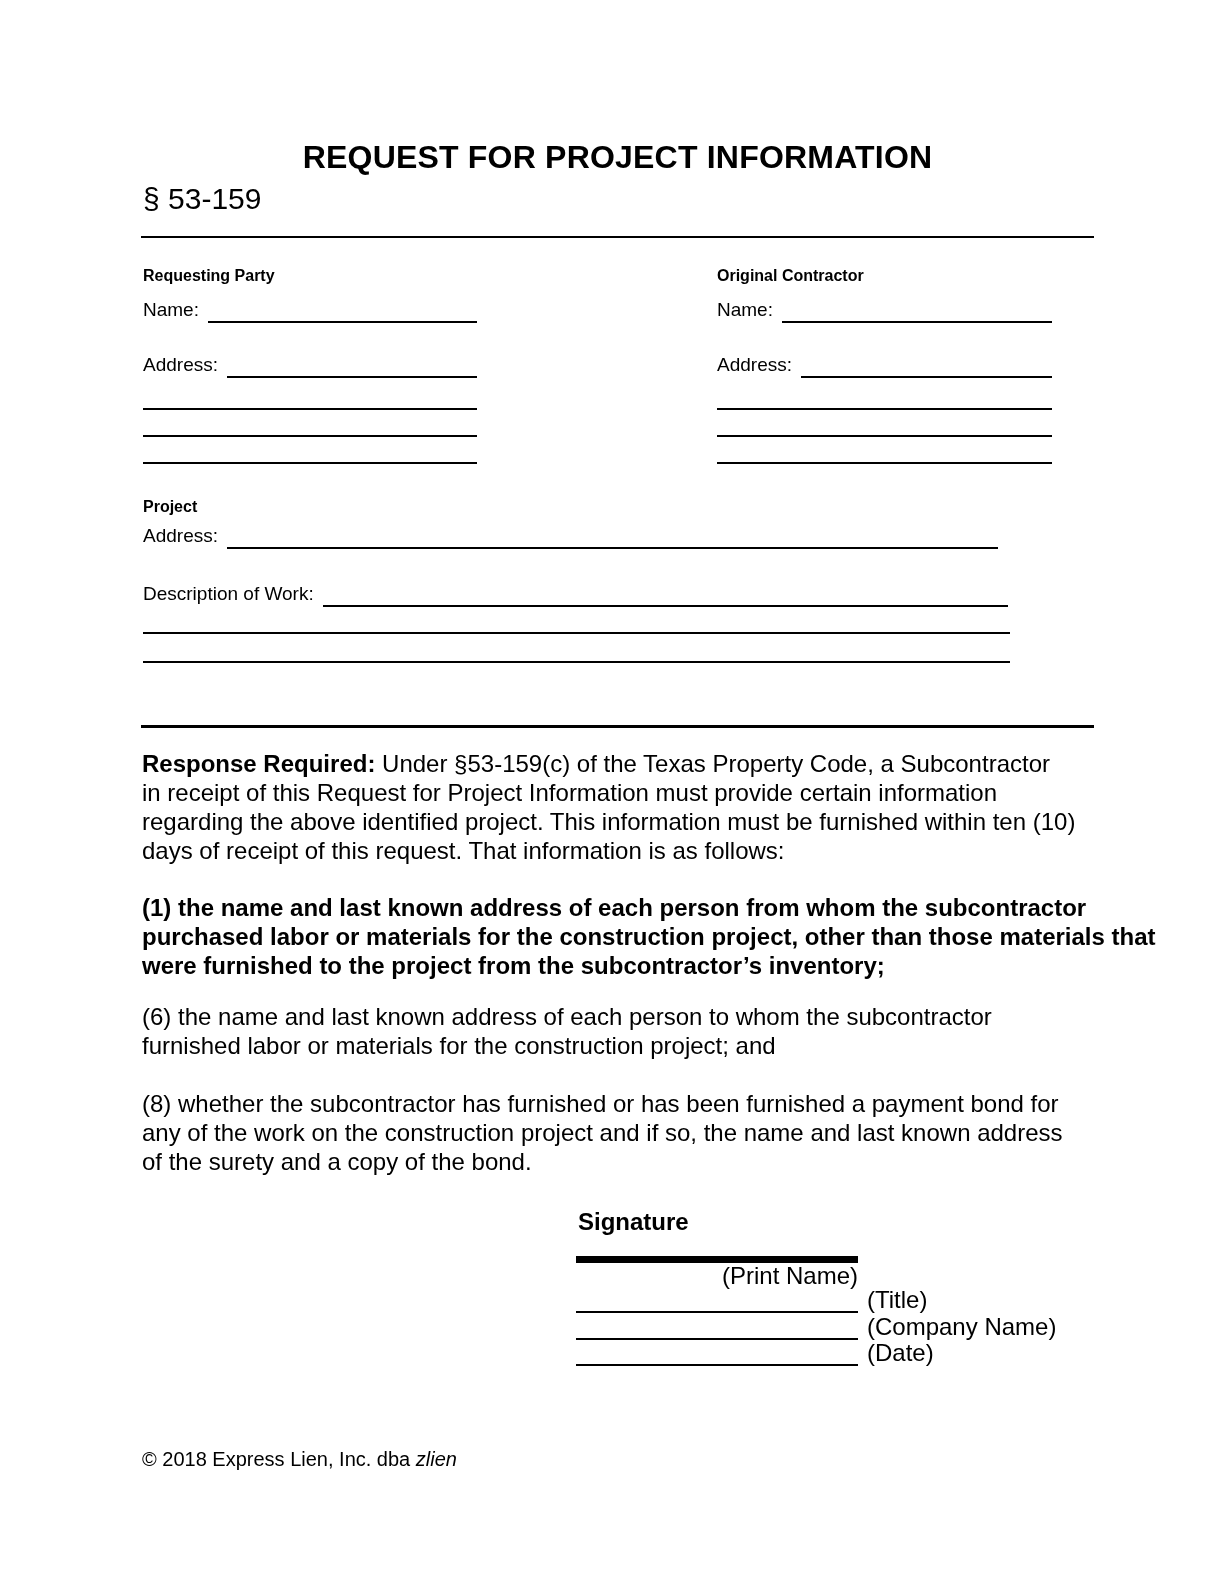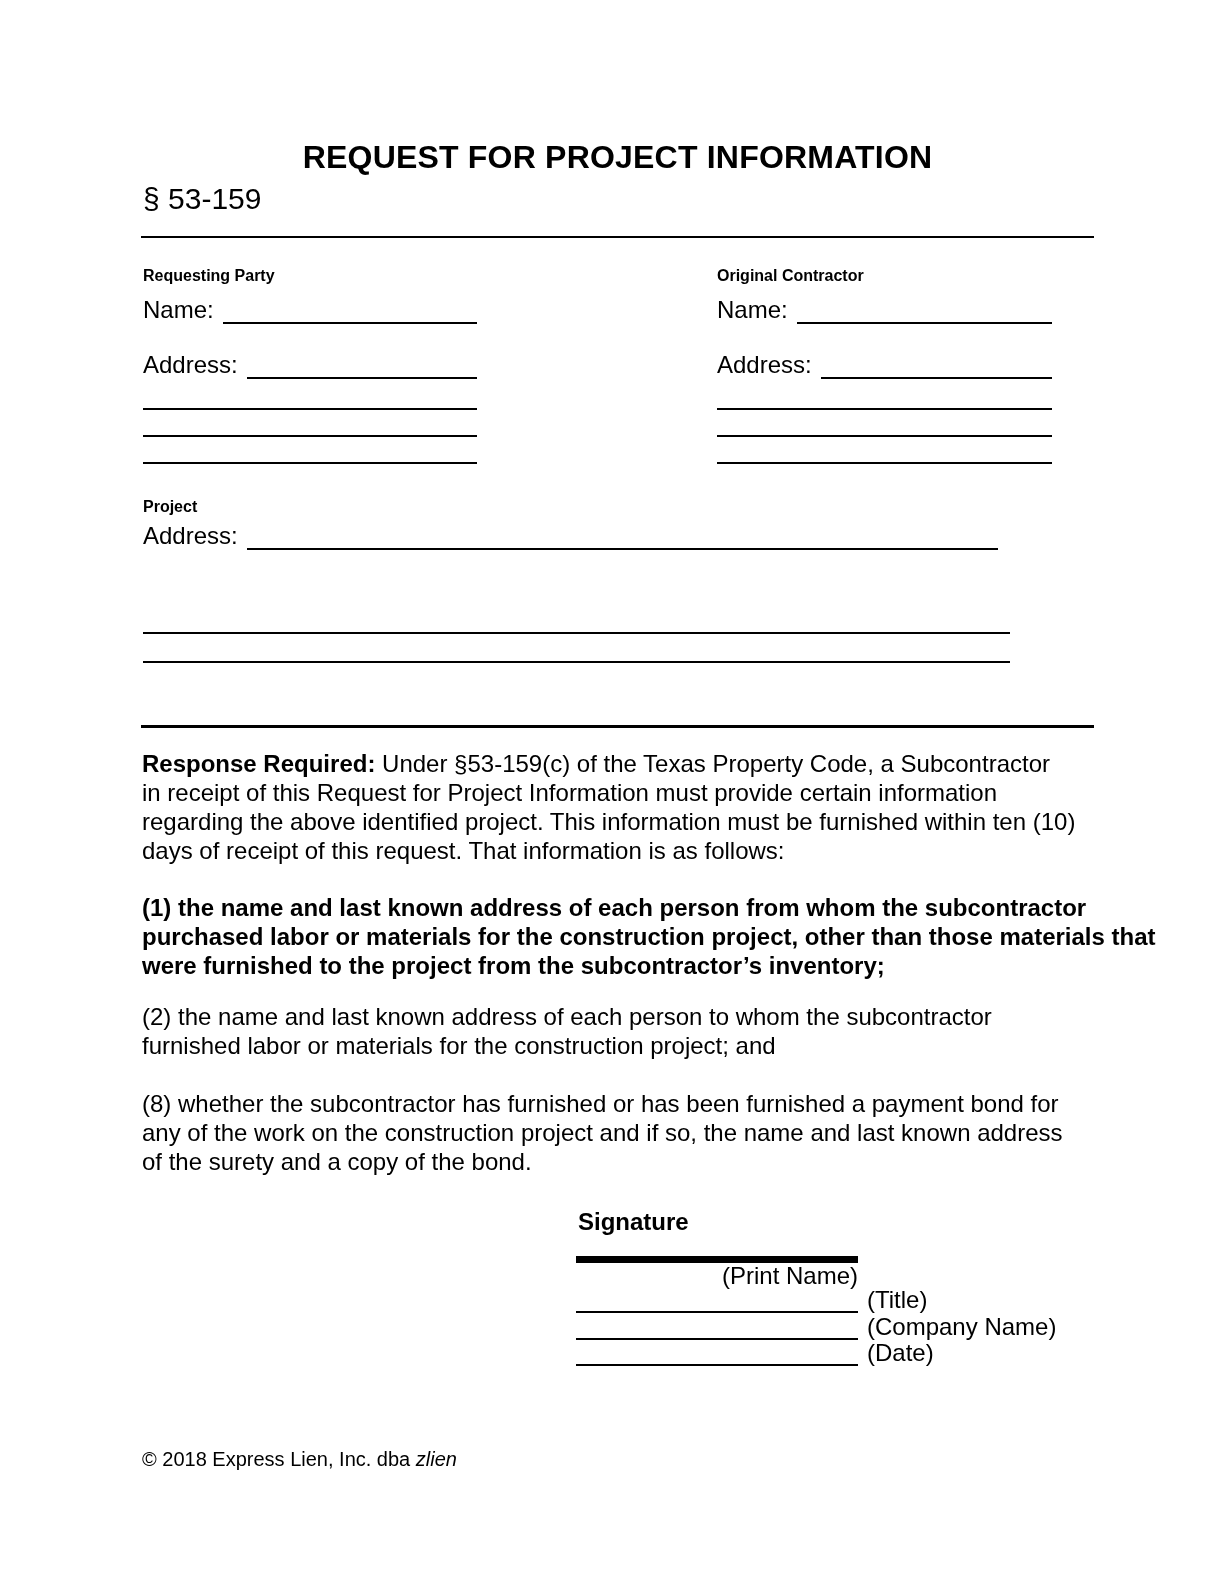--- a/index.html
+++ b/index.html
@@ -33,23 +33,23 @@
 
   .sec-heading {
     position: absolute;
     font-size: 16px; font-weight: bold;
     line-height: 28px;
     white-space: nowrap;
   }
   .field-row {
     position: absolute;
     display: flex;
-    align-items: center;
+    align-items: flex-end;
     height: 28px;
-    font-size: 24px;
+    font-size: 19px;
   }
   .field-row .lbl {
     white-space: nowrap;
     line-height: 27px;
   }
   .field-row .fill {
     flex: 1;
     height: 100%;
     border-bottom: 2px solid #000;
     margin-left: 9px;
@@ -134,34 +134,38 @@
   </div>
   <div class="uline" style="left:717px; top:408px; width:335px;"></div>
   <div class="uline" style="left:717px; top:435px; width:335px;"></div>
   <div class="uline" style="left:717px; top:462px; width:335px;"></div>
 
   <div class="sec-heading" style="left:143px; top:493px;">Project</div>
   <div class="field-row" style="left:143px; top:521px; width:855px;">
     <span class="lbl">Address:</span>
     <span class="fill"></span>
   </div>
+  <div class="field-row" style="left:143px; top:579px; width:865px;">
+    <span class="lbl">Description of Work:</span>
+    <span class="fill"></span>
+  </div>
   <div class="uline" style="left:143px; top:632px; width:867px;"></div>
   <div class="uline" style="left:143px; top:661px; width:867px;"></div>
 
   <div class="rule rule-2"></div>
 
   <p class="para" style="top:749px; margin:0;"><span class="lead">Response Required:</span><span> Under §53-159(c) of the Texas Property Code, a Subcontractor
 in receipt of this Request for Project Information must provide certain information
 regarding the above identified project. This information must be furnished within ten (10)
 days of receipt of this request. That information is as follows:</span></p>
 
   <p class="para" style="top:893px; margin:0;font-weight:bold;">(1) the name and last known address of each person from whom the subcontractor
 purchased labor or materials for the construction project, other than those materials that
 were furnished to the project from the subcontractor’s inventory;</p>
-  <p class="para" style="top:1002px; margin:0;">(2) the name and last known address of each person to whom the subcontractor
+  <p class="para" style="top:1002px; margin:0;">(6) the name and last known address of each person to whom the subcontractor
 furnished labor or materials for the construction project; and</p>
   <p class="para" style="top:1089px; margin:0;">(8) whether the subcontractor has furnished or has been furnished a payment bond for
 any of the work on the construction project and if so, the name and last known address
 of the surety and a copy of the bond.</p>
 
   <div class="sig-heading">Signature</div>
 
   <div class="sig-row" style="top:1232px;">
     <span class="sig-line heavy"></span>
   </div>

